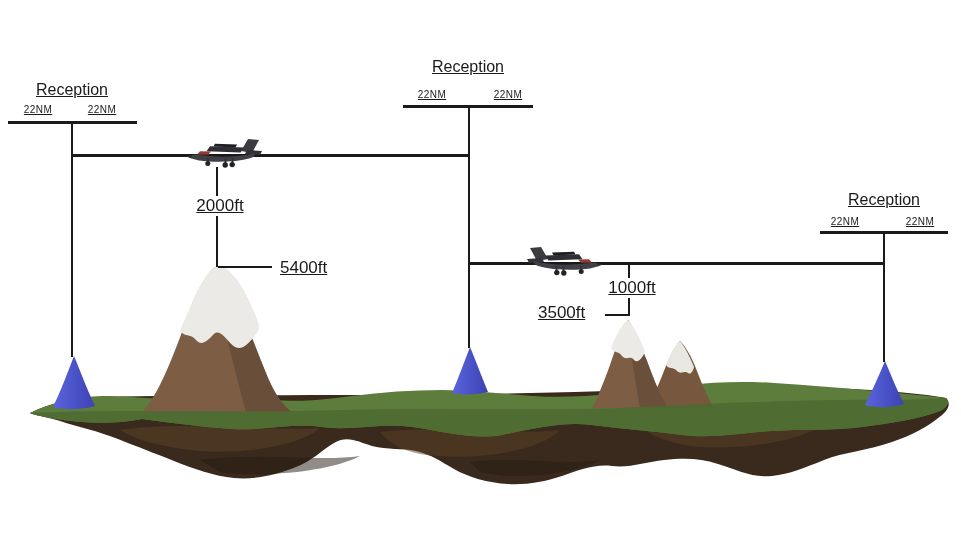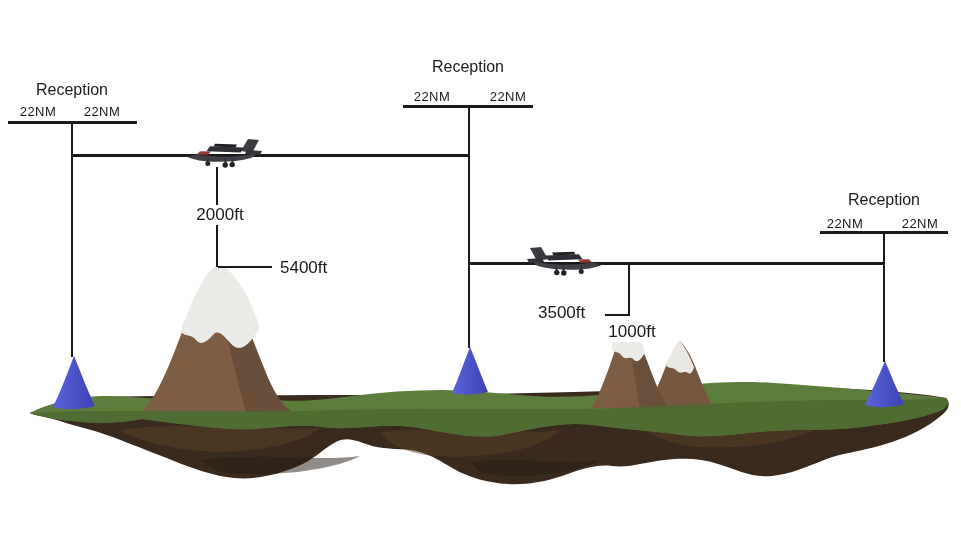--- a/index.html
+++ b/index.html
@@ -2,23 +2,23 @@
 <html><head>
 <meta charset="utf-8">
 <style>
   html,body{margin:0;padding:0;background:#fff;}
   #canvas{
     position:relative;width:961px;height:540px;background:#ffffff;overflow:hidden;
     font-family:"Liberation Sans", sans-serif;color:#1a1a1a;
   }
   #terrain-svg,#planes-svg{position:absolute;left:0;top:0;z-index:1;}
   #planes-svg{z-index:3;pointer-events:none;}
-  .lbl{position:absolute;z-index:2;white-space:nowrap;}
+  .lbl{position:absolute;z-index:2;white-space:nowrap;text-decoration:underline;}
   .st-title{font-size:16px;text-align:center;width:120px;}
-  .st-nm{font-size:13px;letter-spacing:.4px;text-align:center;width:60px;}
+  .st-nm{font-size:10px;letter-spacing:.4px;text-align:center;width:60px;}
   .hline,.vline{position:absolute;background:#1a1a1a;z-index:2;}
   .alt-lbl{font-size:17px;text-align:center;}
   .alt-lbl.boxed{background:#ffffff;padding:0 3px;text-align:center;}
 </style>
 </head>
 <body>
 
 <div id="canvas">
 
   <svg id="terrain-svg" width="961" height="540" viewBox="0 0 961 540">
@@ -116,27 +116,27 @@
   <div class="lbl st-title" style="left:824px;top:191px;">Reception</div>
   <div class="lbl st-nm" style="left:815px;top:216px;">22NM</div>
   <div class="lbl st-nm" style="left:890px;top:216px;">22NM</div>
   <div class="hline" style="left:820px;top:231px;width:128px;height:3px;"></div>
   <div class="vline" style="left:883px;top:234px;width:2.4px;height:128px;"></div>
 
   <div class="hline" style="left:72px;top:154px;width:398px;height:2.6px;"></div>
   <div class="hline" style="left:470px;top:262px;width:414px;height:2.6px;"></div>
 
   <div class="vline" style="left:216px;top:167px;width:2.4px;height:100px;"></div>
-  <div class="lbl alt-lbl boxed" style="left:186px;top:205px;width:62px;">2000ft</div>
+  <div class="lbl alt-lbl boxed" style="left:186px;top:196px;width:62px;">2000ft</div>
 
   <div class="hline" style="left:218px;top:266px;width:54px;height:2.4px;"></div>
   <div class="lbl alt-lbl" style="left:280px;top:258px;">5400ft</div>
 
   <div class="vline" style="left:628px;top:264px;width:2.4px;height:52px;"></div>
-  <div class="lbl alt-lbl boxed" style="left:598px;top:278px;width:62px;margin-top:44px;">1000ft</div>
+  <div class="lbl alt-lbl boxed" style="left:598px;top:278px;width:62px;">1000ft</div>
 
   <div class="hline" style="left:605px;top:314px;width:25px;height:2.4px;"></div>
   <div class="lbl alt-lbl" style="left:538px;top:303px;width:64px;text-align:left;">3500ft</div>
 
   <svg id="planes-svg" width="961" height="540" viewBox="0 0 961 540">
 
     <g transform="translate(262,139) scale(-1,1)">
       <path d="M3,1 L14,0 L21,12 L10,14 Z" fill="#3b3b41"></path>
       <path d="M0,12 L15,11 L17,15 L2,16 Z" fill="#313137"></path>
       <path d="M7,14 C22,18 42,18.5 57,16.5 L67,15.5 C71,16 72,17.5 70.5,19.5 L63,21.5 C46,24 26,23 11,19 C8,17.8 6.5,15.8 7,14 Z" fill="#3f3f45"></path>

